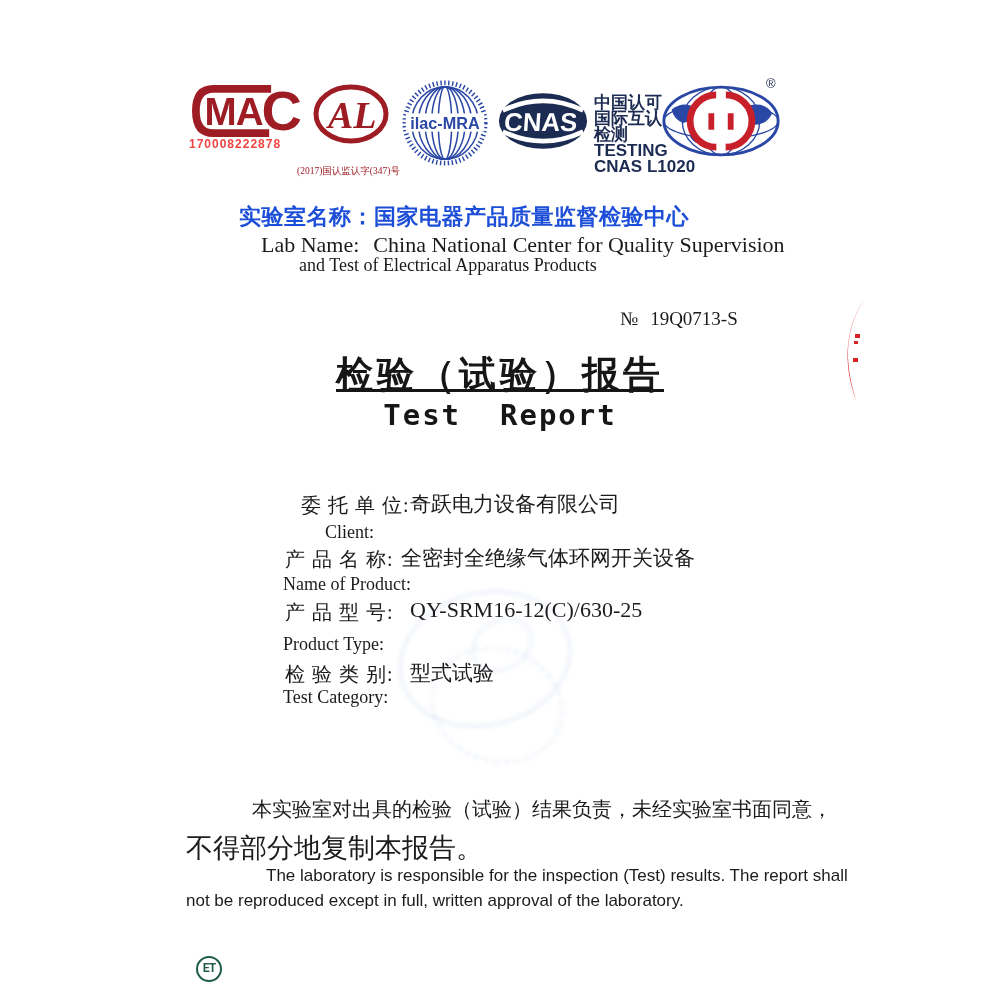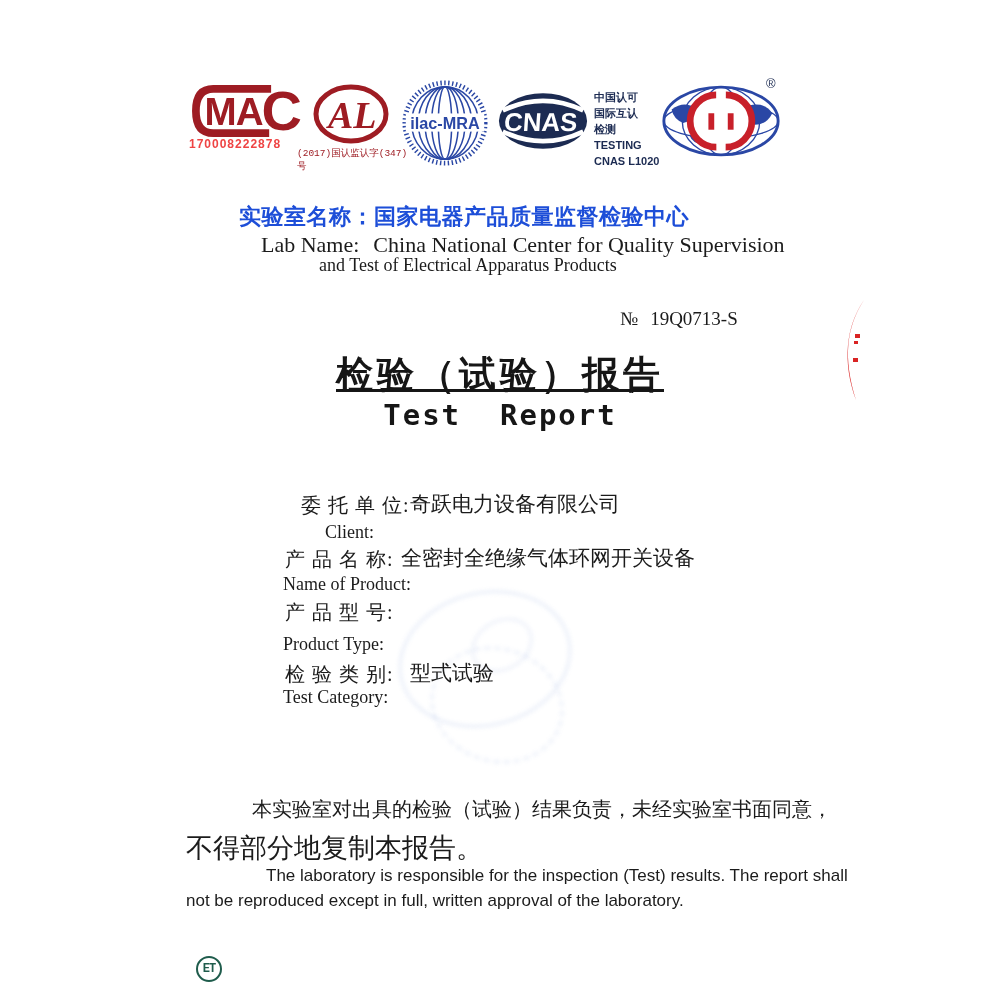--- a/index.html
+++ b/index.html
@@ -6,33 +6,33 @@
   .page{
     position:relative;width:1000px;height:1000px;background:#ffffff;
     margin:0 auto;overflow:hidden;
     font-family:"Liberation Serif","DejaVu Serif",serif;color:#1b1b1b;
   }
   .abs{position:absolute;}
 
   
   .cma-number{left:189px;top:137px;font-family:"Liberation Sans",sans-serif;
     font-weight:bold;font-size:12px;letter-spacing:1px;color:#ef4444;}
-  .al-caption{left:297px;top:147px;font-size:9.5px;color:#9e1c23;width:115px;
-    font-family:Liberation Mono, monospace;}
-  .accred-text{left:594px;top:89px;font-family:"Liberation Sans",sans-serif;
-    font-weight:bold;font-size:11px;line-height:16px;color:#1c2b52;}
+  .al-caption{left:297px;top:165px;font-size:9.5px;color:#9e1c23;width:115px;
+    font-family:Liberation Serif, serif;}
+  .accred-text{left:594px;top:95px;font-family:"Liberation Sans",sans-serif;
+    font-weight:bold;font-size:17px;line-height:16px;color:#1c2b52;}
   .reg-mark{left:766px;top:76px;font-size:13px;color:#1c2b52;
     font-family:"Liberation Sans",sans-serif;}
 
   
   .lab-zh{left:239px;top:202px;font-size:22px;font-weight:bold;color:#1d4ed8;
     font-family:"Liberation Sans","DejaVu Sans",sans-serif;letter-spacing:.5px;}
   .lab-en1{left:261px;top:232px;font-size:22px;}
   .lab-en1 .lab-en-label{margin-right:14px;}
-  .lab-en2{left:299px;top:255px;font-size:18px;margin-left:20px;}
+  .lab-en2{left:299px;top:255px;font-size:18px;}
 
   
   .report-no{left:620px;top:308px;font-size:19px;}
   .report-no .no-value{margin-left:12px;}
   .title-zh{left:0;top:350px;width:1000px;text-align:center;font-size:37px;
     font-weight:bold;letter-spacing:4px;color:#161616;
     font-family:"Liberation Sans","DejaVu Sans",sans-serif;text-decoration:underline;}
   .title-en{left:0;top:398px;width:1000px;text-align:center;font-size:29px;
     font-weight:bold;white-space:pre;letter-spacing:2px;color:#161616;
     font-family:"DejaVu Sans Mono","Liberation Mono",monospace;}
@@ -158,20 +158,21 @@
 
   <div class="abs zh-label f0-zh">委 托 单 位:</div>
   <div class="abs zh-value f0-val">奇跃电力设备有限公司</div>
   <div class="abs en-label f0-en">Client:</div>
 
   <div class="abs zh-label f1-zh">产 品 名 称:</div>
   <div class="abs zh-value f1-val">全密封全绝缘气体环网开关设备</div>
   <div class="abs en-label f1-en">Name of Product:</div>
 
   <div class="abs zh-label f2-zh">产 品 型 号:</div>
+  <div class="abs zh-value f2-val">QY-SRM16-12(C)/630-25</div>
   <div class="abs en-label f2-en">Product Type:</div>
 
   <div class="abs zh-label f3-zh">检 验 类 别:</div>
   <div class="abs zh-value f3-val">型式试验</div>
   <div class="abs en-label f3-en">Test Category:</div>
 
   <div class="abs disc-zh1">本实验室对出具的检验（试验）结果负责，未经实验室书面同意，</div>
   <div class="abs disc-zh2">不得部分地复制本报告。</div>
   <div class="abs disc-en1">The laboratory is responsible for the inspection (Test) results. The report shall</div>
   <div class="abs disc-en2">not be reproduced except in full, written approval of the laboratory.</div>

